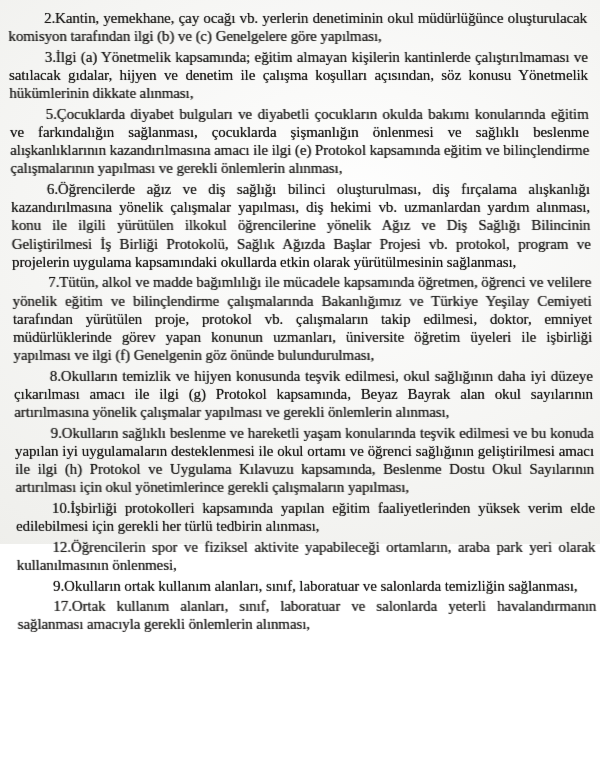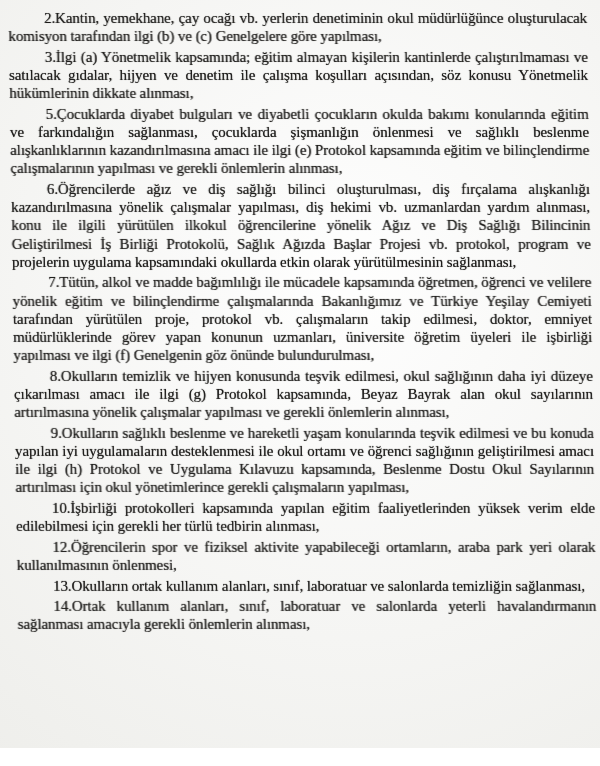--- a/index.html
+++ b/index.html
@@ -7,21 +7,21 @@
     padding: 0;
   }
   body {
     width: 600px;
     height: 766px;
     overflow: hidden;
     background: #ffffff;
   }
   .page {
     width: 600px;
-    height: 748px;
+    height: 544px;
     box-sizing: border-box;
     padding: 9px 13px 0 8px;
     background:
       radial-gradient(145% 125% at 58% 38%, rgba(255,255,255,0.95) 0%, rgba(233,233,229,0.55) 70%, rgba(214,214,208,0.55) 100%),
       #f2f2ef;
   }
   .text-block {
     transform: skewX(0.9deg);
     transform-origin: 0 0;
     filter: blur(0.22px);
@@ -48,16 +48,16 @@
   <div class="text-block">
     <p class="para">2.Kantin, yemekhane, çay ocağı vb. yerlerin denetiminin okul müdürlüğünce oluşturulacak komisyon tarafından ilgi (b) ve (c) Genelgelere göre yapılması,</p>
     <p class="para">3.İlgi (a) Yönetmelik kapsamında; eğitim almayan kişilerin kantinlerde çalıştırılmaması ve satılacak gıdalar, hijyen ve denetim ile çalışma koşulları açısından, söz konusu Yönetmelik hükümlerinin dikkate alınması,</p>
     <p class="para">5.Çocuklarda diyabet bulguları ve diyabetli çocukların okulda bakımı konularında eğitim ve farkındalığın sağlanması, çocuklarda şişmanlığın önlenmesi ve sağlıklı beslenme alışkanlıklarının kazandırılmasına amacı ile ilgi (e) Protokol kapsamında eğitim ve bilinçlendirme çalışmalarının yapılması ve gerekli önlemlerin alınması,</p>
     <p class="para">6.Öğrencilerde ağız ve diş sağlığı bilinci oluşturulması, diş fırçalama alışkanlığı kazandırılmasına yönelik çalışmalar yapılması, diş hekimi vb. uzmanlardan yardım alınması, konu ile ilgili yürütülen ilkokul öğrencilerine yönelik Ağız ve Diş Sağlığı Bilincinin Geliştirilmesi İş Birliği Protokolü, Sağlık Ağızda Başlar Projesi vb. protokol,  program ve projelerin uygulama kapsamındaki okullarda etkin olarak yürütülmesinin sağlanması,</p>
     <p class="para">7.Tütün, alkol ve madde bağımlılığı ile mücadele kapsamında öğretmen, öğrenci ve velilere yönelik eğitim ve bilinçlendirme çalışmalarında Bakanlığımız ve Türkiye Yeşilay Cemiyeti tarafından yürütülen proje, protokol vb. çalışmaların takip edilmesi, doktor, emniyet müdürlüklerinde görev yapan konunun uzmanları, üniversite öğretim üyeleri ile işbirliği yapılması ve ilgi (f) Genelgenin göz önünde bulundurulması,</p>
     <p class="para">8.Okulların temizlik ve hijyen konusunda teşvik edilmesi, okul sağlığının daha iyi düzeye çıkarılması amacı ile ilgi (g) Protokol kapsamında, Beyaz Bayrak alan okul sayılarının artırılmasına yönelik çalışmalar yapılması ve gerekli önlemlerin alınması,</p>
     <p class="para">9.Okulların sağlıklı beslenme ve hareketli yaşam konularında teşvik edilmesi ve bu konuda yapılan iyi uygulamaların desteklenmesi ile okul ortamı ve öğrenci sağlığının geliştirilmesi amacı ile ilgi (h) Protokol ve Uygulama Kılavuzu kapsamında, Beslenme Dostu Okul Sayılarının artırılması için okul yönetimlerince gerekli çalışmaların yapılması,</p>
     <p class="para">10.İşbirliği protokolleri kapsamında yapılan eğitim faaliyetlerinden yüksek verim elde edilebilmesi için gerekli her türlü tedbirin alınması,</p>
     <p class="para">12.Öğrencilerin spor ve fiziksel aktivite yapabileceği ortamların, araba park yeri olarak kullanılmasının önlenmesi,</p>
-    <p class="para">13.Okulların ortak kullanım alanları, sınıf, laboratuar ve salonlarda temizliğin sağlanması,</p>
-    <p class="para">14.Ortak kullanım alanları, sınıf, laboratuar ve salonlarda yeterli havalandırmanın sağlanması amacıyla gerekli önlemlerin alınması,</p>
+    <p class="para">9.Okulların ortak kullanım alanları, sınıf, laboratuar ve salonlarda temizliğin sağlanması,</p>
+    <p class="para">17.Ortak kullanım alanları, sınıf, laboratuar ve salonlarda yeterli havalandırmanın sağlanması amacıyla gerekli önlemlerin alınması,</p>
   </div>
 </div>
 
 </body></html>

